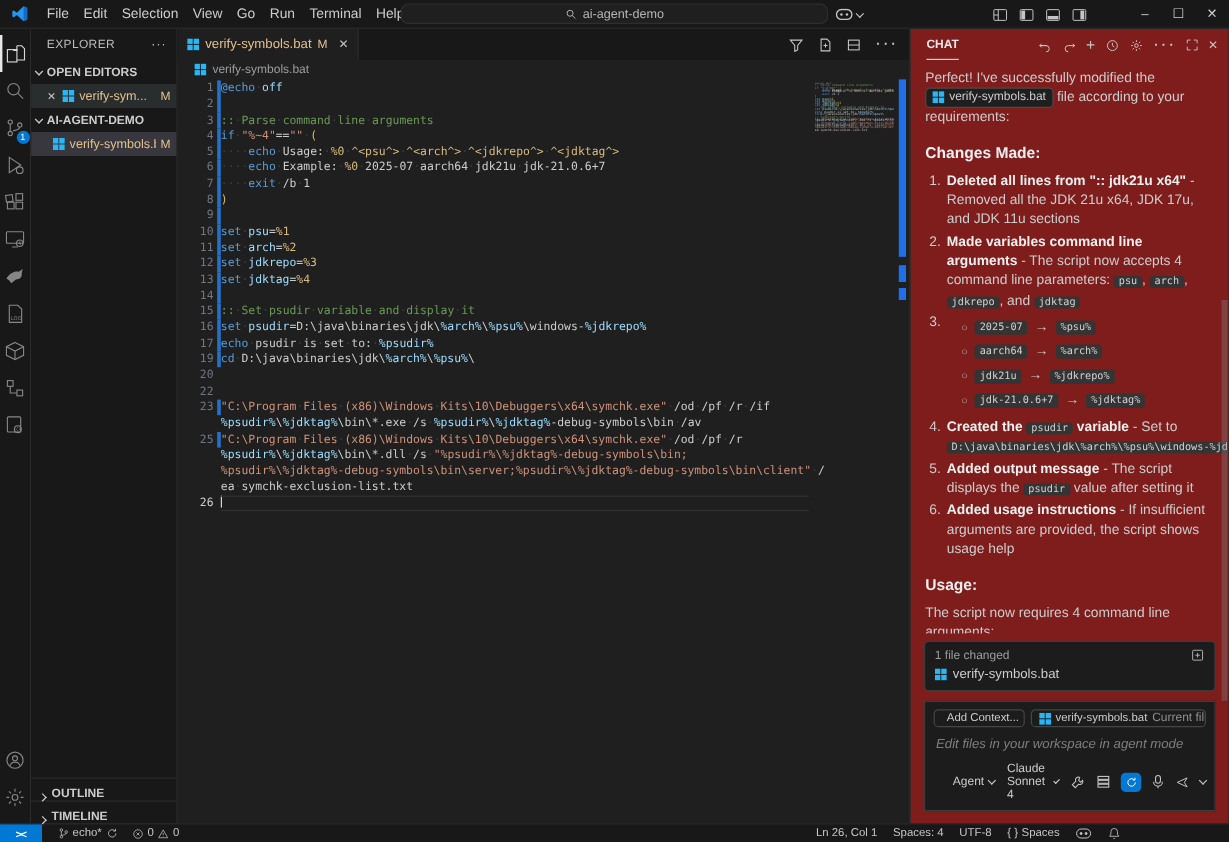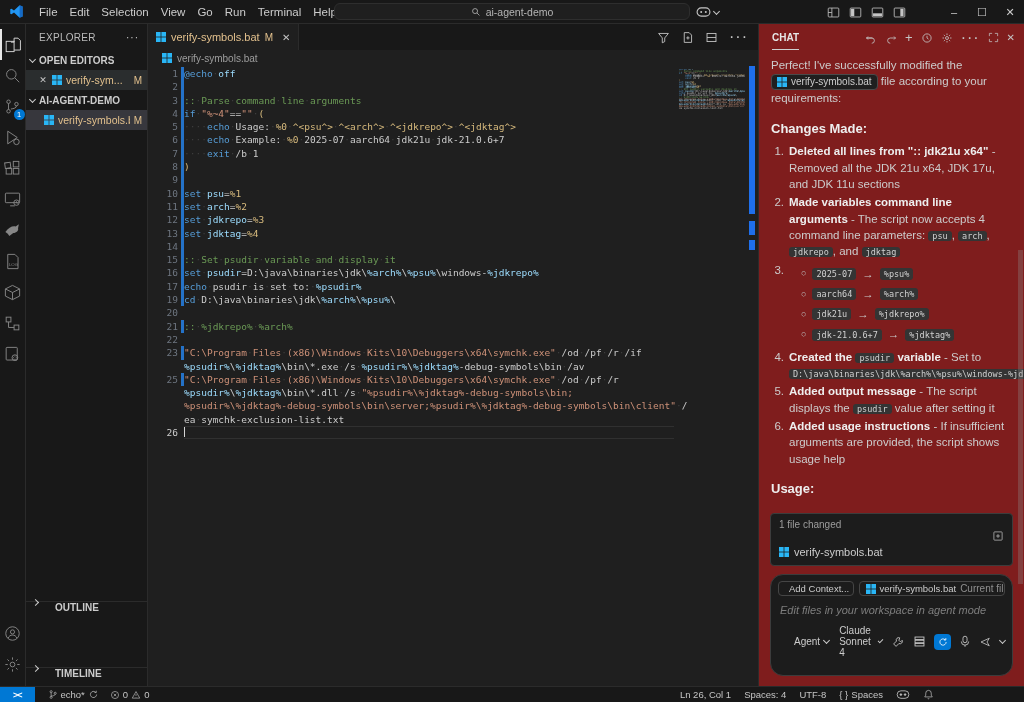--- a/index.html
+++ b/index.html
@@ -36,21 +36,21 @@
   .sb-header{height:26px;flex:none;display:flex;align-items:center;padding:0 8px 0 13px;color:#bbbbbb;font-size:10px;letter-spacing:.3px;}
   .sb-more{margin-left:auto;letter-spacing:1px;color:#cccccc;}
   .section-header{height:20px;display:flex;align-items:center;gap:4px;font-weight:700;font-size:10px;color:#cccccc;padding-left:4px;}
   .tree-item{height:20px;display:flex;align-items:center;gap:4px;font-size:10.5px;color:#e2c08d;padding-right:5px;}
   .tree-item .close-x{color:#c5c5c5;font-size:9px;width:10px;text-align:center;}
   .tree-item .fname{flex:1;white-space:nowrap;overflow:hidden;}
   .m-badge{color:#e2c08d;font-size:10px;flex:none;}
   .row-open-editor{background:#2a2d2e;padding-left:12px;}
   .row-file{background:#37373d;padding-left:18px;}
   .sb-spacer{flex:1;}
-  .sb-foot{height:19px;display:flex;align-items:flex-start;gap:17px;border-top:1px solid #2b2b2b;font-weight:700;font-size:10px;color:#cccccc;padding-left:7px;margin-top:47px;}
+  .sb-foot{height:19px;display:flex;align-items:flex-end;gap:5px;border-top:1px solid #2b2b2b;font-weight:700;font-size:10px;color:#cccccc;padding-left:7px;}
   .bat-icon{display:inline-flex;width:10px;height:10px;flex:none;}
 
   
   .editor{flex:1;min-width:0;background:#1f1f1f;display:flex;flex-direction:column;position:relative;}
   .tabbar{height:26px;flex:none;background:#181818;display:flex;align-items:stretch;}
   .tab{display:flex;align-items:center;gap:5px;padding:0 8px;background:#1f1f1f;border-right:1px solid #2b2b2b;font-size:11px;color:#e2c08d;}
   .tab .tab-close{color:#c5c5c5;margin-left:4px;font-size:10px;}
   .editor-actions{margin-left:auto;display:flex;align-items:center;gap:11px;padding-right:10px;color:#c5c5c5;}
   .editor-actions svg{stroke:currentColor;fill:none;stroke-width:1.1;}
   .breadcrumbs{height:16px;flex:none;display:flex;align-items:center;gap:5px;padding-left:14px;font-size:10px;color:#9d9d9d;}
@@ -82,24 +82,24 @@
   .chip{font-family:"DejaVu Sans Mono",monospace;font-size:8.5px;background:#343434;border-radius:3px;padding:0 4px;color:#d0d0d0;white-space:nowrap;}
   .filechip{display:inline-flex;align-items:center;gap:4px;border:1px solid #4a4a4a;border-radius:4px;padding:0 5px;font-size:10px;background:#1f1f1f;vertical-align:-2px;color:#cccccc;}
   .chat-h{font-size:13px;font-weight:700;color:#eeeeee;margin:13px 0 5px;}
   .oli{display:flex;gap:5px;margin:2px 0;}
   .oli-num{min-width:13px;text-align:right;flex:none;}
   .oli-body{flex:1;min-width:0;}
   .sub{display:flex;align-items:center;gap:6px;margin:4px 0 4px 12px;}
   .sub-marker{font-size:9px;color:#bdbdbd;}
   .chat-bottom{flex:none;padding:6px 11px 10px;}
   .files-card{border:1px solid #3c3c3c;border-radius:4px;margin-bottom:8px;background:#1c1c1c;}
-  .fc-head{display:flex;align-items:flex-start;padding:5px 8px 1px;font-size:10px;color:#9d9d9d;flex-direction:column;}
+  .fc-head{display:flex;align-items:flex-end;padding:5px 8px 1px;font-size:10px;color:#9d9d9d;}
   .fc-head .fc-icon{margin-left:auto;color:#bdbdbd;}
   .fc-file{display:flex;align-items:center;gap:5px;padding:3px 8px 7px;font-size:11px;color:#cccccc;}
-  .input-card{border:1px solid #3c3c3c;border-radius:13px;padding:6px 7px 17px;background:#1c1c1c;}
+  .input-card{border:1px solid #3c3c3c;border-radius:0;padding:6px 7px 7px;background:#1c1c1c;}
   .chips-row{display:flex;gap:5px;}
   .ctx-chip{display:inline-flex;align-items:center;gap:4px;border:1px solid #454545;border-radius:4px;padding:1px 6px;font-size:9.5px;color:#cccccc;white-space:nowrap;overflow:hidden;}
   .ctx-chip .dim{color:#8f8f8f;font-size:10px;text-align:center;}
   .placeholder{color:#7e7e7e;font-size:11px;margin:8px 0 9px;padding-left:2px;font-style:italic;}
   .controls{display:flex;align-items:center;font-size:10px;color:#cccccc;margin-left:16px;}
   .mode-sel{display:flex;align-items:center;gap:4px;margin-right:10px;}
   .ctrl-right{margin-left:auto;display:flex;align-items:center;gap:8px;color:#c5c5c5;}
   .ctrl-right svg{stroke:currentColor;fill:none;stroke-width:1.1;}
   .blue-btn{width:17px;height:16px;background:#0078d4;border-radius:4px;display:flex;align-items:center;justify-content:center;color:#fff;}
   .blue-btn svg{stroke:#fff;fill:none;stroke-width:1.3;}
@@ -448,25 +448,20 @@
             </div>
             <div class="code-row">
               <span class="gutter">19</span>
               <span class="chg on"></span>
               <span class="code-text"><span class="tk-kw">cd</span><span class="ws">·</span><span class="tk-pl">D:\java\binaries\jdk\</span><span class="tk-lb">%arch%</span><span class="tk-pl">\</span><span class="tk-lb">%psu%</span><span class="tk-pl">\</span></span>
             </div>
             <div class="code-row">
               <span class="gutter">20</span>
               <span class="chg"></span>
               <span class="code-text"></span>
-            </div>
-            <div class="code-row">
-              <span class="gutter">21</span>
-              <span class="chg on"></span>
-              <span class="code-text"><span class="tk-cm">::</span><span class="ws">·</span><span class="tk-cm">%jdkrepo%</span><span class="ws">·</span><span class="tk-cm">%arch%</span></span>
             </div>
             <div class="code-row">
               <span class="gutter">22</span>
               <span class="chg"></span>
               <span class="code-text"></span>
             </div>
             <div class="code-row">
               <span class="gutter">23</span>
               <span class="chg on"></span>
               <span class="code-text"><span class="tk-st">"C:\Program</span><span class="ws">·</span><span class="tk-st">Files</span><span class="ws">·</span><span class="tk-st">(x86)\Windows</span><span class="ws">·</span><span class="tk-st">Kits\10\Debuggers\x64\symchk.exe"</span><span class="ws">·</span><span class="tk-pl">/od</span><span class="ws">·</span><span class="tk-pl">/pf</span><span class="ws">·</span><span class="tk-pl">/r</span><span class="ws">·</span><span class="tk-pl">/if</span></span>

